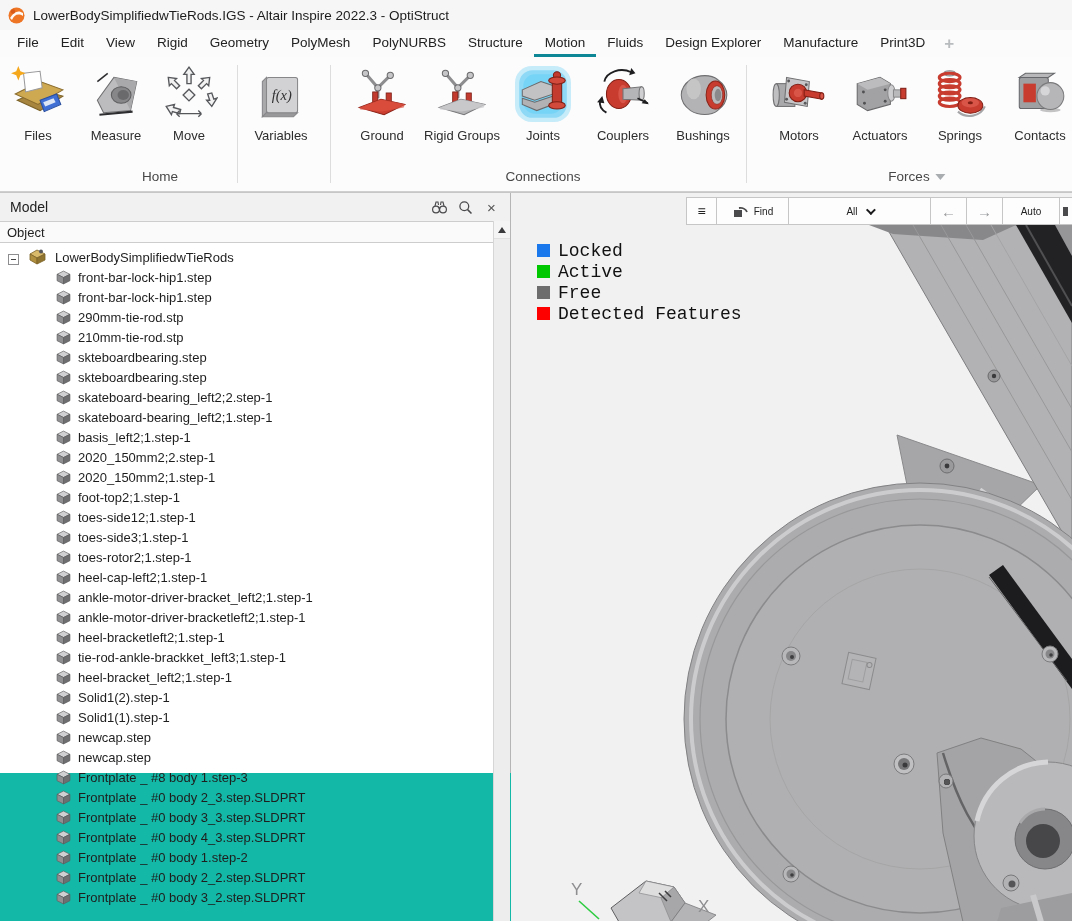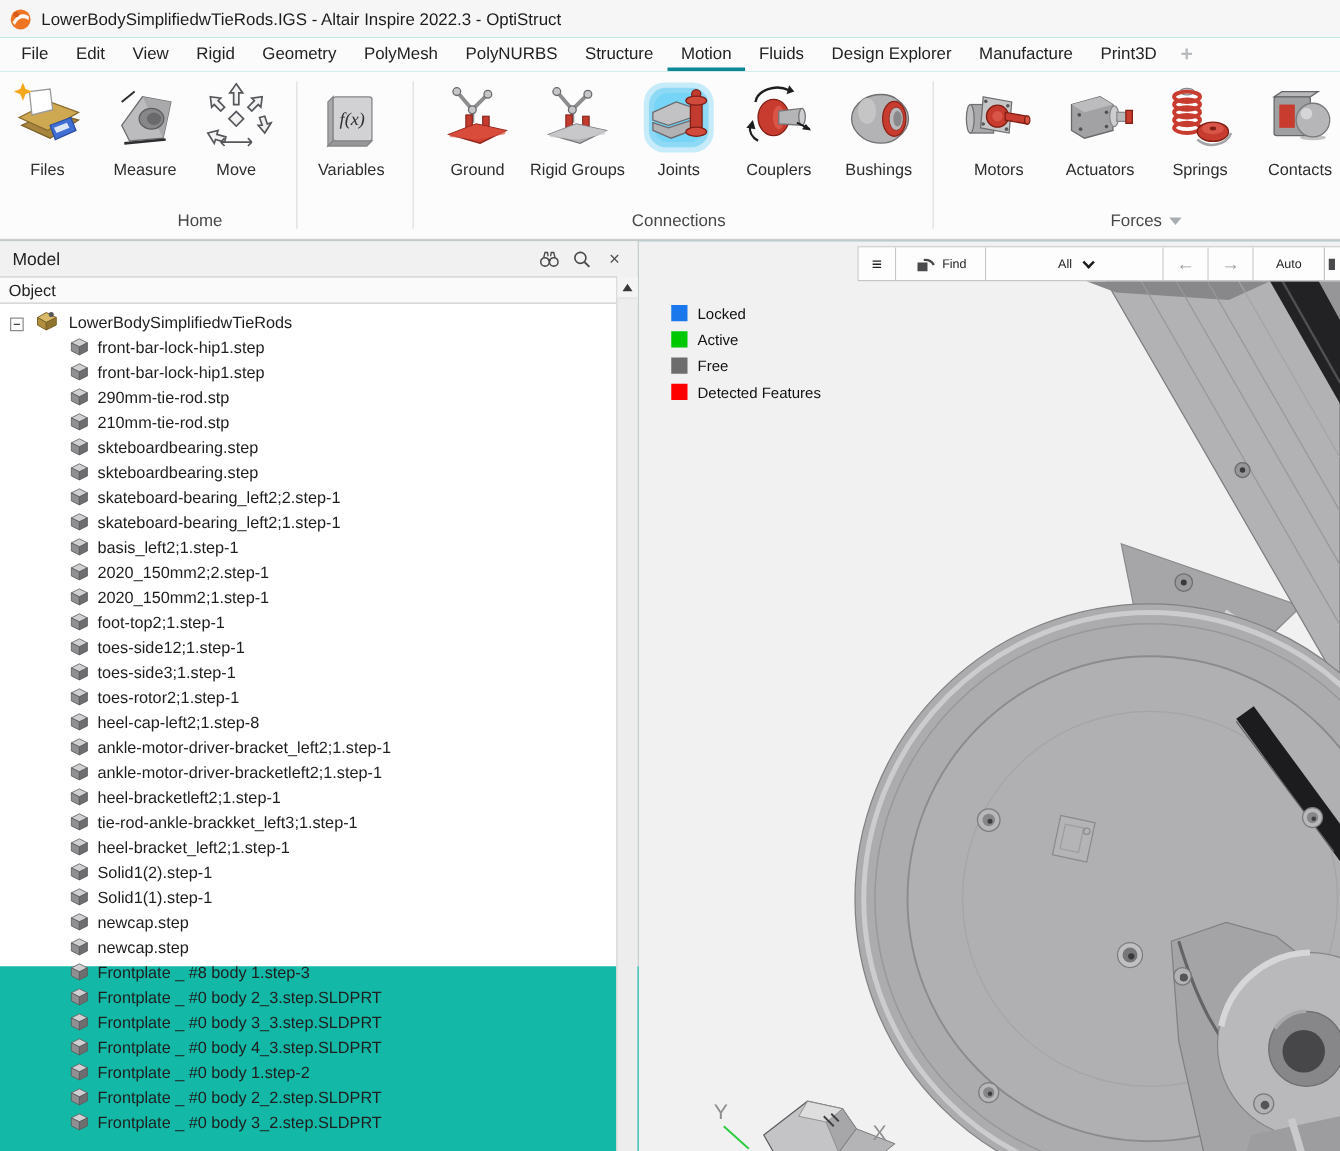--- a/index.html
+++ b/index.html
@@ -77,21 +77,21 @@
   .seg.scope { width:142px; }
   .seg.nav { width:36px; color:#97999b; font-size:15px; }
   .seg.auto { width:57px; }
   .seg.sliver { width:12px; border-right:none; justify-content:flex-start; }
   .sliver-mark { width:5px; height:9px; background:#4a4a4c; margin-left:3px; }
   .chev { width:7px; height:7px; border-right:2px solid #1b1b1d; border-bottom:2px solid #1b1b1d;
     transform:rotate(45deg) translateY(-2px); margin-left:2px; }
   .legend { position:absolute; left:26px; top:47px; z-index:4; }
   .legend-row { display:flex; align-items:center; height:21px; }
   .swatch { width:13px; height:13px; margin-right:8px; flex:none; }
-  .legend-label { font-size:12px; color:#111; white-space:nowrap; }
+  .legend-label { font-size:18px; color:#111; white-space:nowrap;font-family:Liberation Mono, monospace; }
 </style>
 </head>
 <body>
 
 <div class="window">
 
   <div class="titlebar">
     <svg width="17" height="17" viewBox="0 0 17 17">
       <circle cx="8.5" cy="8.5" r="8" fill="#ee7524"></circle>
       <path d="M2,11 C6,4 11,3 15,6 L15,9 C10,6 6,8 4,13 Z" fill="#ffffff" opacity="0.95"></path>
@@ -567,21 +567,21 @@
 
 
             <div class="trow child">
               <span class="tree-icon">
                 <svg width="15" height="15" viewBox="0 0 14 14">
                   <polygon points="1,4 7,1 13,4 7,7" fill="#d0d0d2" stroke="#5a5a5c" stroke-width="0.6"></polygon>
                   <polygon points="1,4 7,7 7,13 1,10" fill="#909092" stroke="#5a5a5c" stroke-width="0.6"></polygon>
                   <polygon points="7,7 13,4 13,10 7,13" fill="#6e6e70" stroke="#5a5a5c" stroke-width="0.6"></polygon>
                 </svg>
               </span>
-              <span>heel-cap-left2;1.step-8</span>
+              <span>heel-cap-left2;1.step-1</span>
             </div>
 
             <div class="trow child">
               <span class="tree-icon">
                 <svg width="15" height="15" viewBox="0 0 14 14">
                   <polygon points="1,4 7,1 13,4 7,7" fill="#d0d0d2" stroke="#5a5a5c" stroke-width="0.6"></polygon>
                   <polygon points="1,4 7,7 7,13 1,10" fill="#909092" stroke="#5a5a5c" stroke-width="0.6"></polygon>
                   <polygon points="7,7 13,4 13,10 7,13" fill="#6e6e70" stroke="#5a5a5c" stroke-width="0.6"></polygon>
                 </svg>
               </span>

